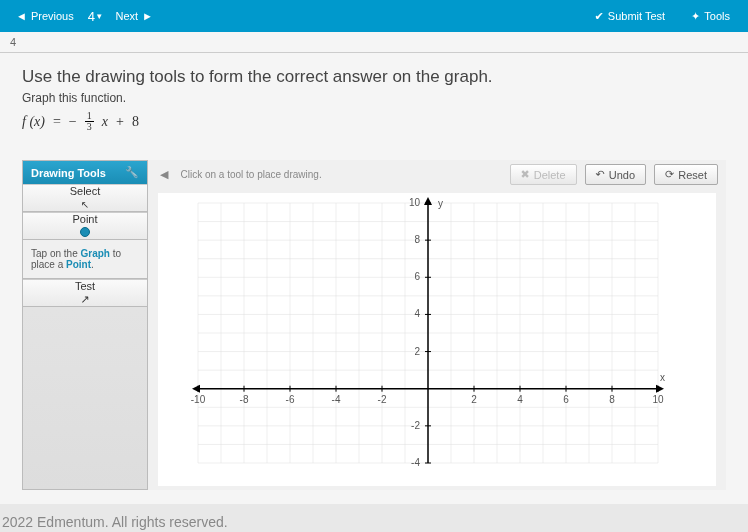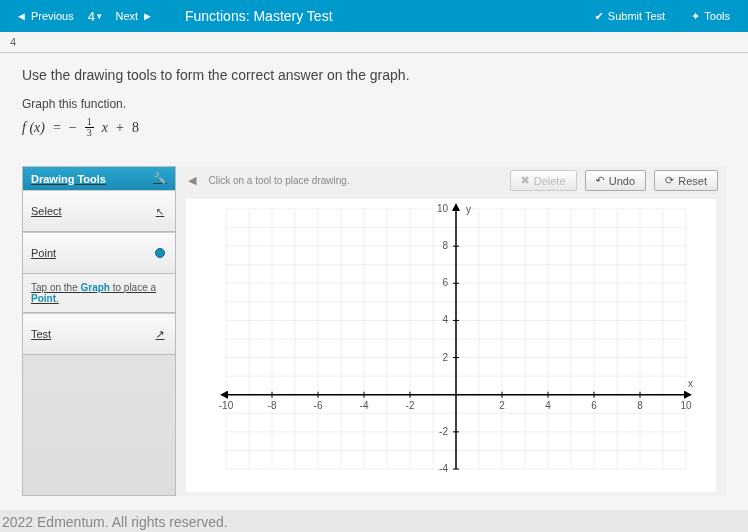--- a/index.html
+++ b/index.html
@@ -57,21 +57,21 @@
       background: #f5f5f5;
       border-bottom: 1px solid #ccc;
       padding: 4px 10px;
       font-size: 11px;
       color: #666;
     }
     .content {
       background: #f5f5f5;
       padding: 14px 22px;
     }
-    .instruction { font-size: 14px; color: #444; margin-bottom: 14px; }
+    .instruction { font-size: 17px; color: #444; margin-bottom: 4px; }
     .graph-label { font-size: 12px; color: #444; margin-bottom: 6px; }
     .function-eq {
       font-family: 'Times New Roman', serif;
       font-size: 14px;
       font-style: italic;
       margin-bottom: 28px;
       display: flex;
       align-items: center;
       gap: 8px;
     }
@@ -84,44 +84,44 @@
       vertical-align: middle;
     }
     .frac .num { border-bottom: 1px solid #000; padding: 0 2px; }
     .frac .den { padding: 0 2px; }
     .workspace {
       position: relative;
       display: flex;
       gap: 0;
     }
     .tools-panel {
-      width: 154px;
+      width: 126px;
       border: 1px solid #bbb;
       background: linear-gradient(#e8e8e8,#ddd);
       font-size: 11px;
-      text-decoration: underline;
     }
     .tools-header {
       background: linear-gradient(#2aa5cf,#1a8db5);
       color: #fff;
       font-weight: bold;
       padding: 5px 8px;
       display: flex;
       justify-content: space-between;
       align-items: center;
     }
     .tool-item {
       background: linear-gradient(#fafafa,#eaeaea);
       border-top: 1px solid #ccc;
       border-bottom: 1px solid #bbb;
-      padding: 13px 8px;
+      padding: 0 8px;
       display: flex;
       justify-content: space-between;
       align-items: center;
       cursor: pointer;
+      flex-direction: column;
     }
     .tool-icon {
       width: 14px;
       height: 14px;
       display: inline-flex;
       align-items: center;
       justify-content: center;
     }
     .point-circle {
       width: 10px;
@@ -197,21 +197,20 @@
     <span>Previous</span>
   </div>
   <div class="nav-num">
     <span>4</span>
     <span style="font-size:9px;">▾</span>
   </div>
   <div class="nav-btn">
     <span>Next</span>
     <span>►</span>
   </div>
-  <div class="page-title">Functions: Mastery Test</div>
   <div class="topbar-right">
     <div class="submit-btn">
       <span>✔</span>
       <span>Submit Test</span>
     </div>
     <div class="tools-btn">
       <span>✦</span>
       <span>Tools</span>
     </div>
   </div>

